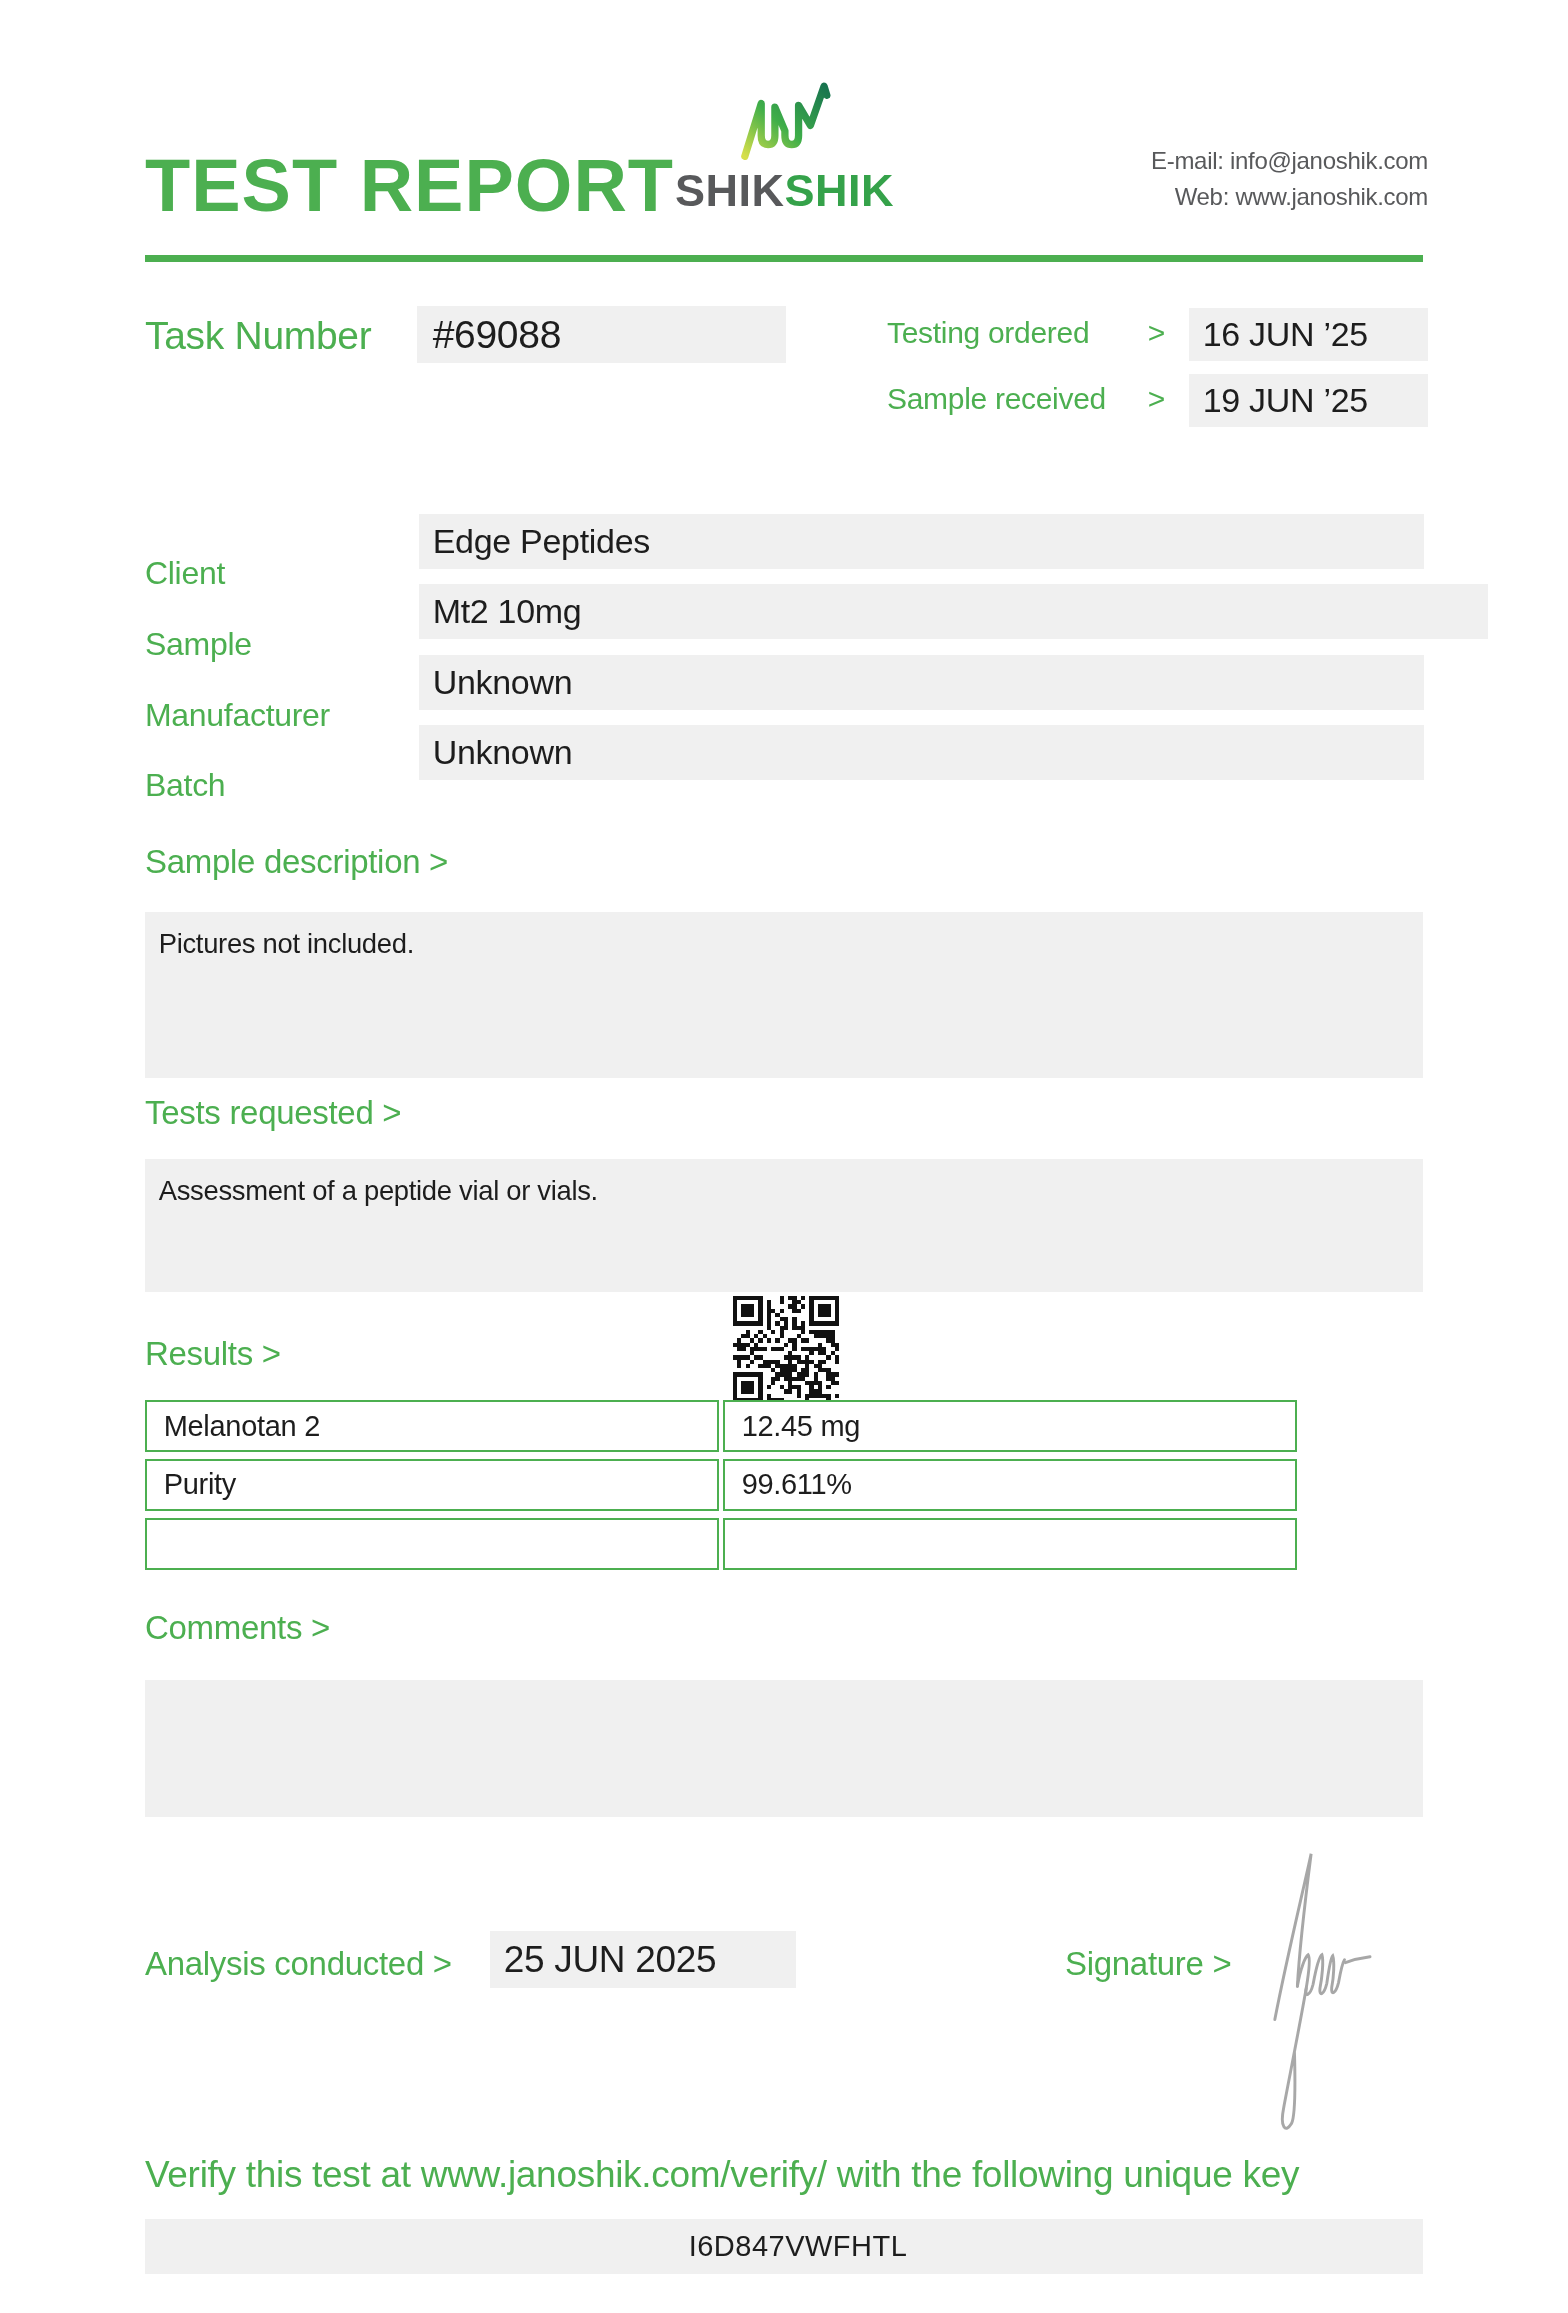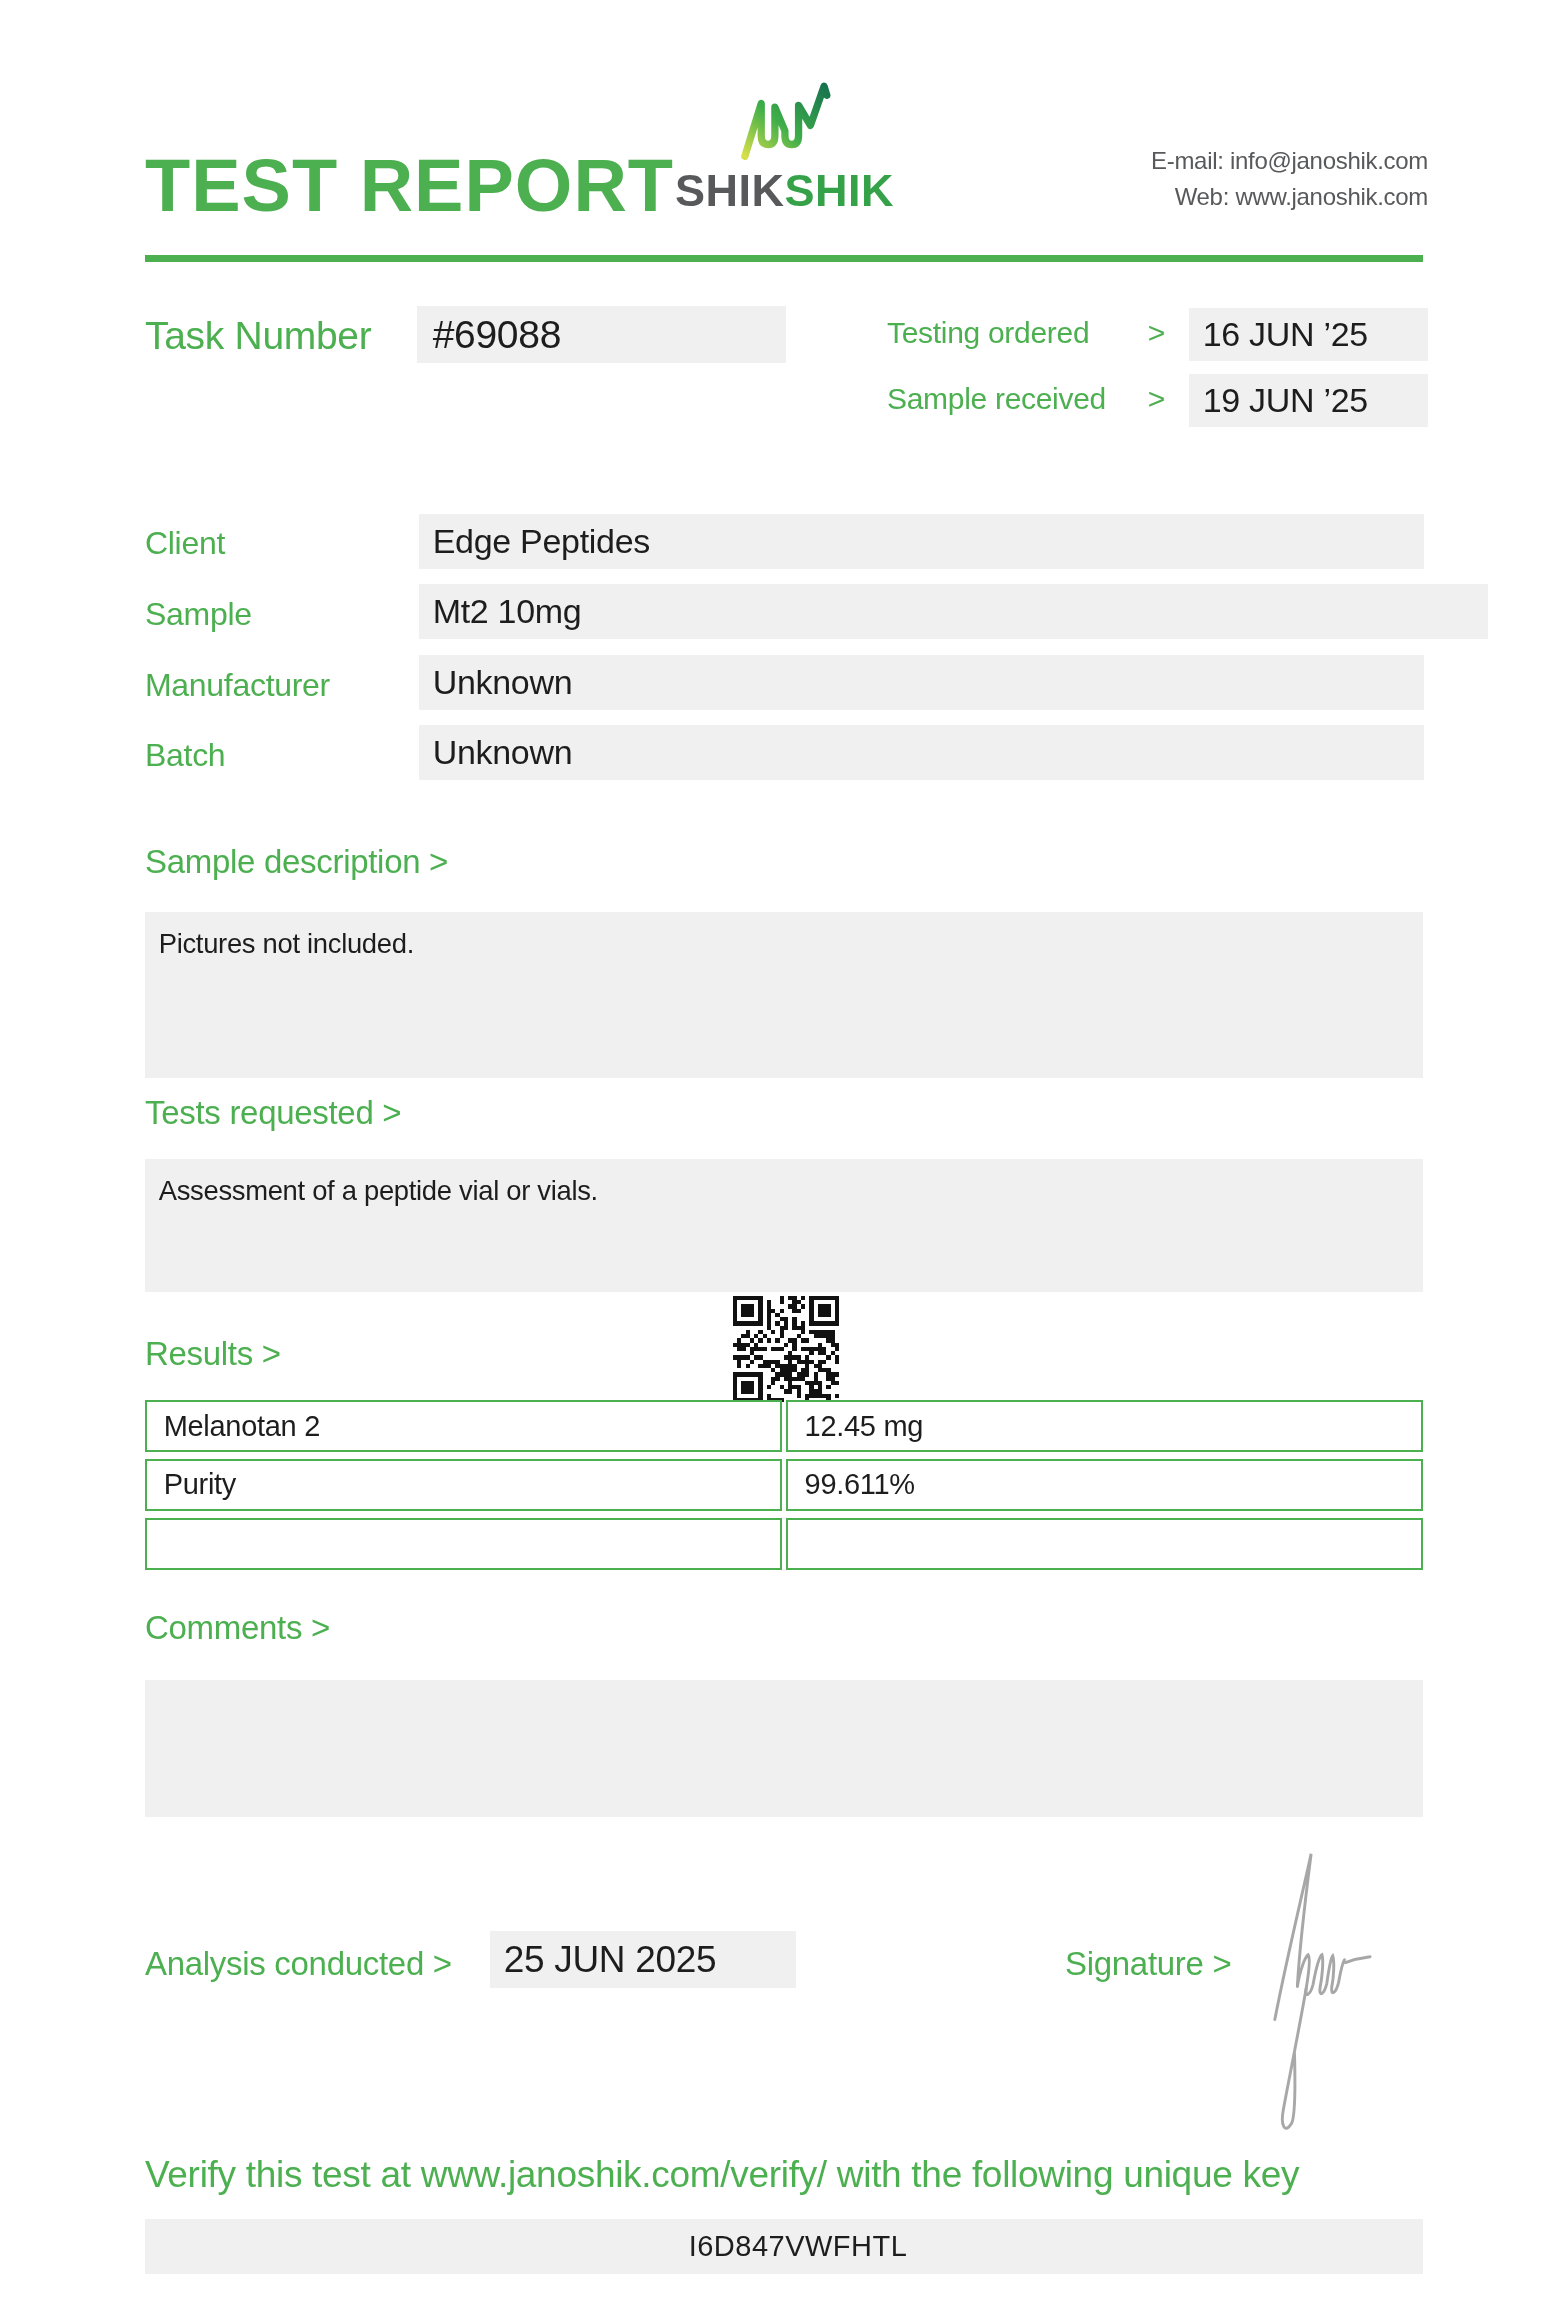--- a/index.html
+++ b/index.html
@@ -20,21 +20,21 @@
   .title{font-size:74px;letter-spacing:1px;color:var(--accent);white-space:nowrap;}
   .rule{background:var(--accent);}
   .contact{color:var(--muted);font-size:24px;line-height:36px;text-align:right;white-space:nowrap;}
   .logo-text{font-size:45px;font-weight:bold;letter-spacing:0.5px;text-align:center;white-space:nowrap;}
   .logo-gray{color:var(--muted);}
   .logo-green{color:#35a24a;}
   .task-label{font-size:39px;color:var(--accent);white-space:nowrap;}
   .task-value{font-size:39px;padding-left:15.7px;}
   .date-label-row{display:flex;justify-content:space-between;align-items:center;font-size:30px;color:var(--accent);}
   .date-value{font-size:34px;padding-left:13.7px;white-space:nowrap;}
-  .field-label{font-size:32px;color:var(--accent);white-space:nowrap;}
+  .field-label{font-size:32px;color:var(--accent);white-space:nowrap;margin-top:30px;}
   .field-value{font-size:34px;padding-left:13.7px;}
   .sec-head{font-size:33px;color:var(--accent);white-space:nowrap;}
   .boxtext{font-size:27.4px;padding:15.7px 13.7px;align-items:flex-start;}
   .tbl-row{display:flex;gap:3.9px;margin-bottom:6.9px;}
   .tbl-cell{border:2.5px solid var(--accent);height:52px;display:flex;align-items:center;
             padding-left:16.7px;font-size:29px;background:#fff;}
   .tbl-cell.c1{width:637px;}
   .tbl-cell.c2{width:637px;}
   .analysis-label{font-size:33px;color:var(--accent);white-space:nowrap;}
   .analysis-date{font-size:37px;padding-left:13.7px;white-space:nowrap;}
@@ -432,21 +432,21 @@
         <rect x="9" y="24" width="1" height="1" fill="#111"></rect>
         <rect x="10" y="24" width="1" height="1" fill="#111"></rect>
         <rect x="11" y="24" width="1" height="1" fill="#111"></rect>
         <rect x="17" y="24" width="1" height="1" fill="#111"></rect>
         <rect x="22" y="24" width="1" height="1" fill="#111"></rect>
       </svg>
   </div>
 
   <div class="abs sec-head" style="left:145px;top:1335px;">Results &gt;</div>
 
-  <div class="abs" style="left:145px;top:1400px;width:1278px;">
+  <div class="abs" style="left:145px;top:1400px;width:1152px;">
     <div class="tbl-row">
       <div class="tbl-cell c1">Melanotan 2</div>
       <div class="tbl-cell c2">12.45 mg</div>
     </div>
     <div class="tbl-row">
       <div class="tbl-cell c1">Purity</div>
       <div class="tbl-cell c2">99.611%</div>
     </div>
     <div class="tbl-row">
       <div class="tbl-cell c1"></div>

